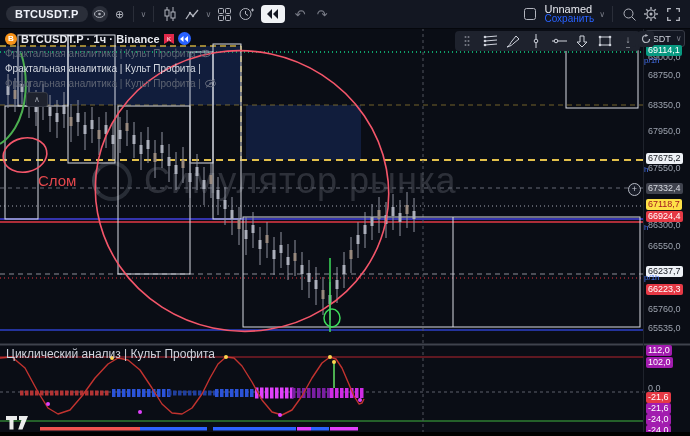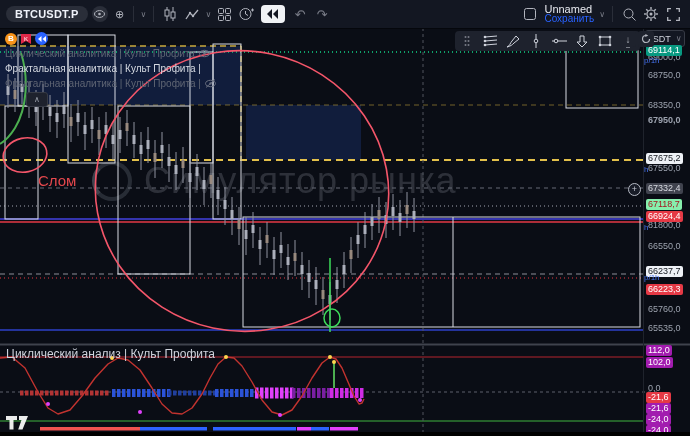--- a/index.html
+++ b/index.html
@@ -54,21 +54,21 @@
   
   #axis{position:absolute;left:644px;top:28px;width:46px;bottom:0;z-index:6;cursor:ns-resize;}
   #usdt-btn{position:absolute;left:1px;top:2px;width:38px;height:15px;border:1px solid #363a45;border-radius:3px;
            color:#cfd3dc;font-size:9px;display:flex;align-items:center;justify-content:center;gap:3px;background:#131722;cursor:pointer;}
   .axis-label{position:absolute;left:2px;font-size:9px;line-height:11px;padding:0 2px;border-radius:2px;white-space:nowrap;}
   .lab-tick{color:#9da3af;background:transparent;}
   .lab-green{background:#089981;color:#fff;}
   .lab-red{background:#e53945;color:#fff;}
   .lab-white{background:#eef1f6;color:#14181f;}
   .lab-grey{background:#40434e;color:#d8dbe2;}
-  .lab-pink{background:#86efac;color:#a31621;}
+  .lab-pink{background:#fde047;color:#a31621;}
   .lab-magenta{background:#a21caf;color:#fff;}
   .gut{position:absolute;left:0;font-size:8px;color:#4673f0;}
   #plus-circle{position:absolute;left:-18px;width:11px;height:11px;border:1px solid #b6bac4;border-radius:50%;
            color:#c6cad4;font-size:9px;line-height:10px;text-align:center;background:#181c27;}
   
   #ind-legend{position:absolute;left:6px;top:347px;font-size:12px;color:#cfd3dc;z-index:4;}
   #tv-logo{position:absolute;left:6px;top:416px;z-index:4;cursor:pointer;}
 </style>
 </head>
 <body>
@@ -418,34 +418,35 @@
       <circle cx="334" cy="362" r="2" fill="#ffd54f"></circle>
       <circle cx="48" cy="404" r="2" fill="#e040fb"></circle>
       <circle cx="140" cy="412" r="2" fill="#e040fb"></circle>
       <circle cx="280" cy="415" r="2" fill="#e040fb"></circle>
       <circle cx="360" cy="400" r="2" fill="#e040fb"></circle>
     </svg>
 
   <div id="legend">
     <div id="legend-title-row">
       <span id="coin-icon">B</span>
+      <span id="legend-title">BTCUSDT.P · 1ч · Binance</span>
       <svg id="binance-flag" viewBox="0 0 10 10">
         <polygon points="0,0 10,0 10,10 5,7 0,10" fill="#e0294a"></polygon>
         <text x="5" y="6.5" font-size="6" fill="#fff" text-anchor="middle" font-family="Liberation Sans, sans-serif">K</text>
       </svg>
       <span id="replay-badge">
         <svg width="8" height="6" viewBox="0 0 8 6">
           <polygon points="3.5,0 3.5,6 0,3" fill="#fff"></polygon>
             <polygon points="8,0 8,6 4.5,3" fill="#fff"></polygon>
         </svg>
       </span>
     </div>
     <div id="legend-rows">
         <div class="legend-row dim">
-          <span>Циклический аналитика | Культ Профита</span>
+          <span>Фрактальная аналитика | Культ Профита</span>
           <svg width="11" height="9" viewBox="0 0 11 9">
             <ellipse cx="5.5" cy="4.5" rx="5" ry="3.2" fill="none" stroke="#6a7080"></ellipse>
             <circle cx="5.5" cy="4.5" r="1.2" fill="#6a7080"></circle>
           </svg>
         </div>
         <div class="legend-row">
           <span>Фрактальная аналитика | Культ Профита |</span>
         </div>
         <div class="legend-row dim">
           <span>Фрактальная аналитика | Культ Профита |</span>
@@ -536,23 +537,23 @@
   </div>
 
   <div id="axis">
     <div id="usdt-btn">
       <span>USDT</span>
       <span class="chev">∨</span>
     </div>
   <div class="axis-label lab-tick" style="top: 24px;">69000,0</div>
       <div class="axis-label lab-tick" style="top: 42px;">68750,0</div>
       <div class="axis-label lab-tick" style="top: 72px;">68350,0</div>
-      <div class="axis-label lab-tick" style="top: 87px; font-weight: bold;">67950,0</div>
+      <div class="axis-label lab-tick" style="top: 98px;">67950,0</div>
       <div class="axis-label lab-tick" style="top: 135px;">67550,0</div>
-      <div class="axis-label lab-tick" style="top: 192px;">81800,0</div>
+      <div class="axis-label lab-tick" style="top: 192px;">86300,0</div>
       <div class="axis-label lab-tick" style="top: 213px;">66550,0</div>
       <div class="axis-label lab-tick" style="top: 257px;">66000,0</div>
       <div class="axis-label lab-tick" style="top: 276px;">65760,0</div>
       <div class="axis-label lab-tick" style="top: 295px;">65535,0</div>
       <div class="axis-label lab-green" style="top: 17px;">69114,1</div>
       <div class="axis-label lab-white" style="top: 125px;">67675,2</div>
       <div class="axis-label lab-grey" style="top: 155px;">67332,4<span id="plus-circle">+</span></div>
       <div class="axis-label lab-pink" style="top: 171px;">67118,7</div>
       <div class="axis-label lab-red" style="top: 183px;">66924,4</div>
       <div class="axis-label lab-white" style="top: 238px;">66237,7</div>

